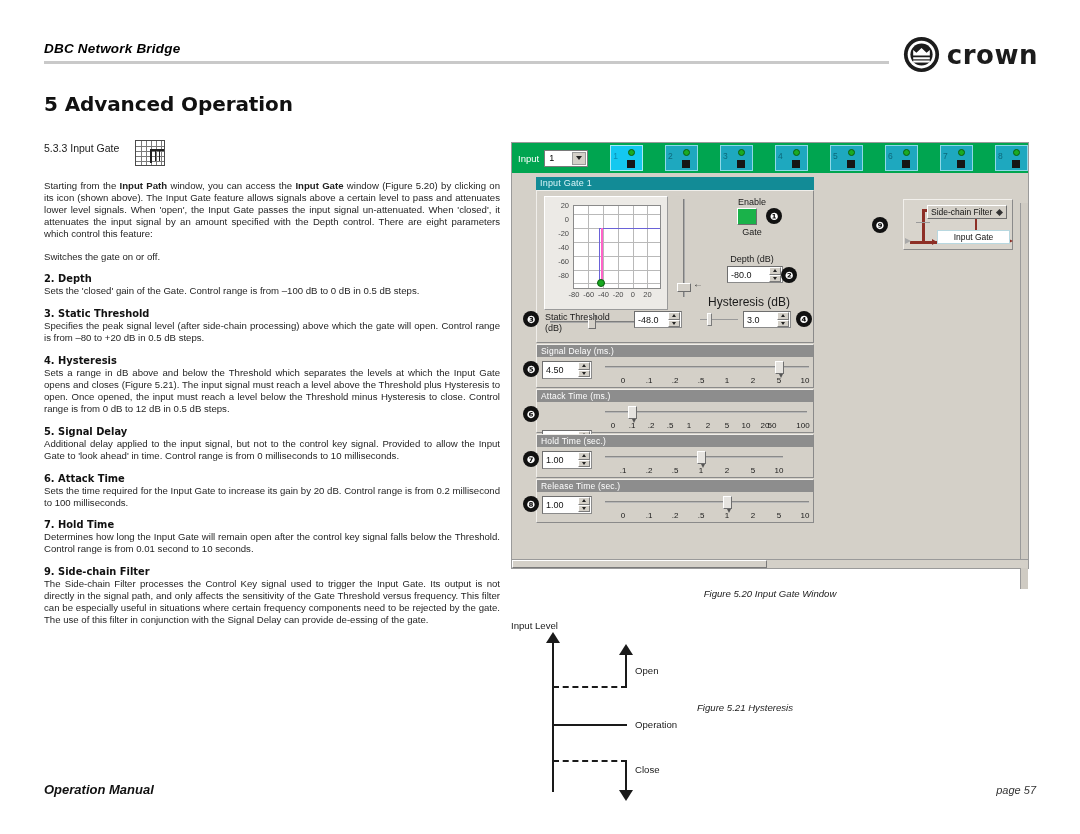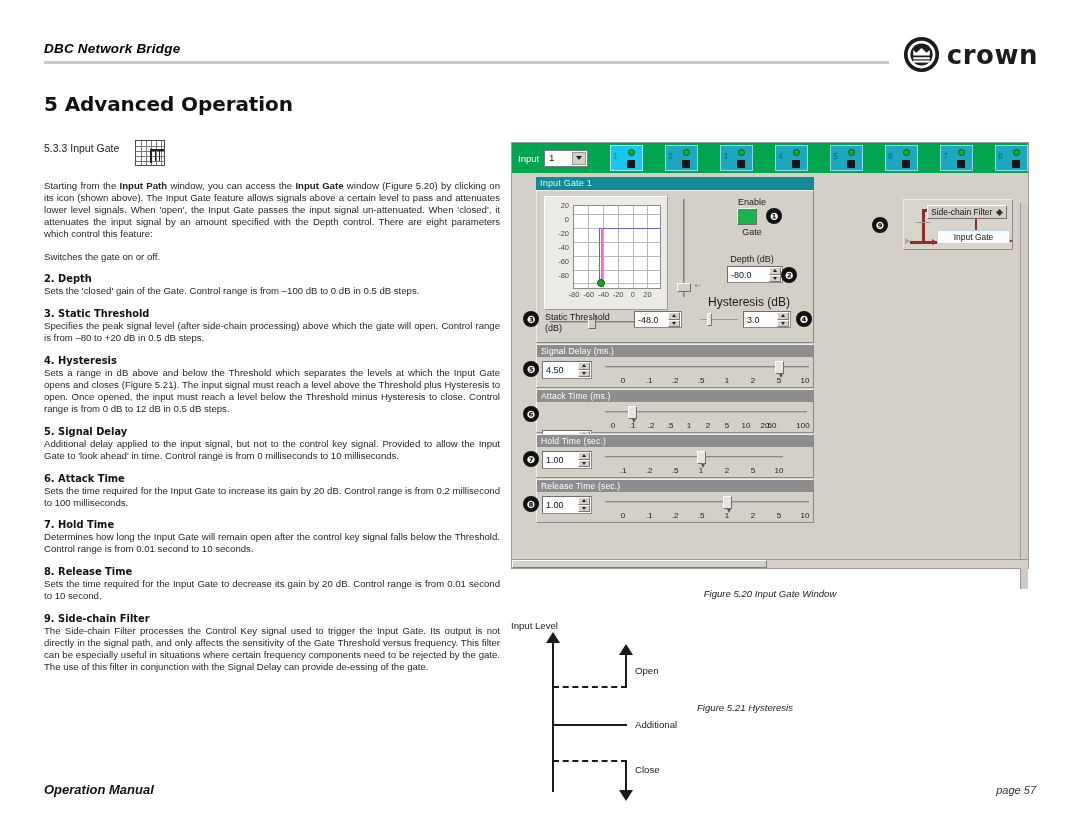--- a/index.html
+++ b/index.html
@@ -451,24 +451,20 @@
         <div class="param-title">5. Signal Delay</div>
         <div class="param-body">Additional delay applied to the input signal, but not to the control key signal. Provided to allow the Input Gate to 'look ahead' in time. Control range is from 0 milliseconds to 10 milliseconds.</div>
       </div>
       <div class="param-block">
         <div class="param-title">6. Attack Time</div>
         <div class="param-body">Sets the time required for the Input Gate to increase its gain by 20 dB. Control range is from 0.2 millisecond to 100 milliseconds.</div>
       </div>
       <div class="param-block">
         <div class="param-title">7. Hold Time</div>
         <div class="param-body">Determines how long the Input Gate will remain open after the control key signal falls below the Threshold. Control range is from 0.01 second to 10 seconds.</div>
-      </div>
-      <div class="param-block">
-        <div class="param-title">8. Release Time</div>
-        <div class="param-body">Sets the time required for the Input Gate to decrease its gain by 20 dB. Control range is from 0.01 second to 10 second.</div>
       </div>
       <div class="param-block">
         <div class="param-title">9. Side-chain Filter</div>
         <div class="param-body">The Side-chain Filter processes the Control Key signal used to trigger the Input Gate. Its output is not directly in the signal path, and only affects the sensitivity of the Gate Threshold versus frequency. This filter can be especially useful in situations where certain frequency components need to be rejected by the gate. The use of this filter in conjunction with the Signal Delay can provide de-essing of the gate.</div>
       </div>
     </div>
 </div>
 
 <div id="app-shot">
 
@@ -796,20 +792,20 @@
   <span class="vaxis"></span>
   <span class="vaxis-head"></span>
   <span class="dashed" style="left:42px;top:66px;width:74px;"></span>
   <span class="solid" style="left:42px;top:104px;width:74px;"></span>
   <span class="dashed" style="left:42px;top:140px;width:74px;"></span>
   <span class="up-arrow-line" style="left:114px;top:34px;height:33px;"></span>
   <span class="up-head" style="left:108px;top:24px;"></span>
   <span class="up-arrow-line" style="left:114px;top:140px;height:32px;"></span>
   <span class="dn-head" style="left:108px;top:170px;"></span>
   <span class="fl" style="left:124px;top:45px;">Open</span>
-  <span class="fl" style="left:124px;top:99px;">Additional</span>
+  <span class="fl" style="left:124px;top:99px;">Operation</span>
   <span class="fl" style="left:124px;top:144px;">Close</span>
 </div>
 
 <div id="fig521-cap">Figure 5.21  Hysteresis</div>
 
 <div id="footer-left">Operation Manual</div>
 <div id="footer-right">page 57</div>
 
 </body></html>

